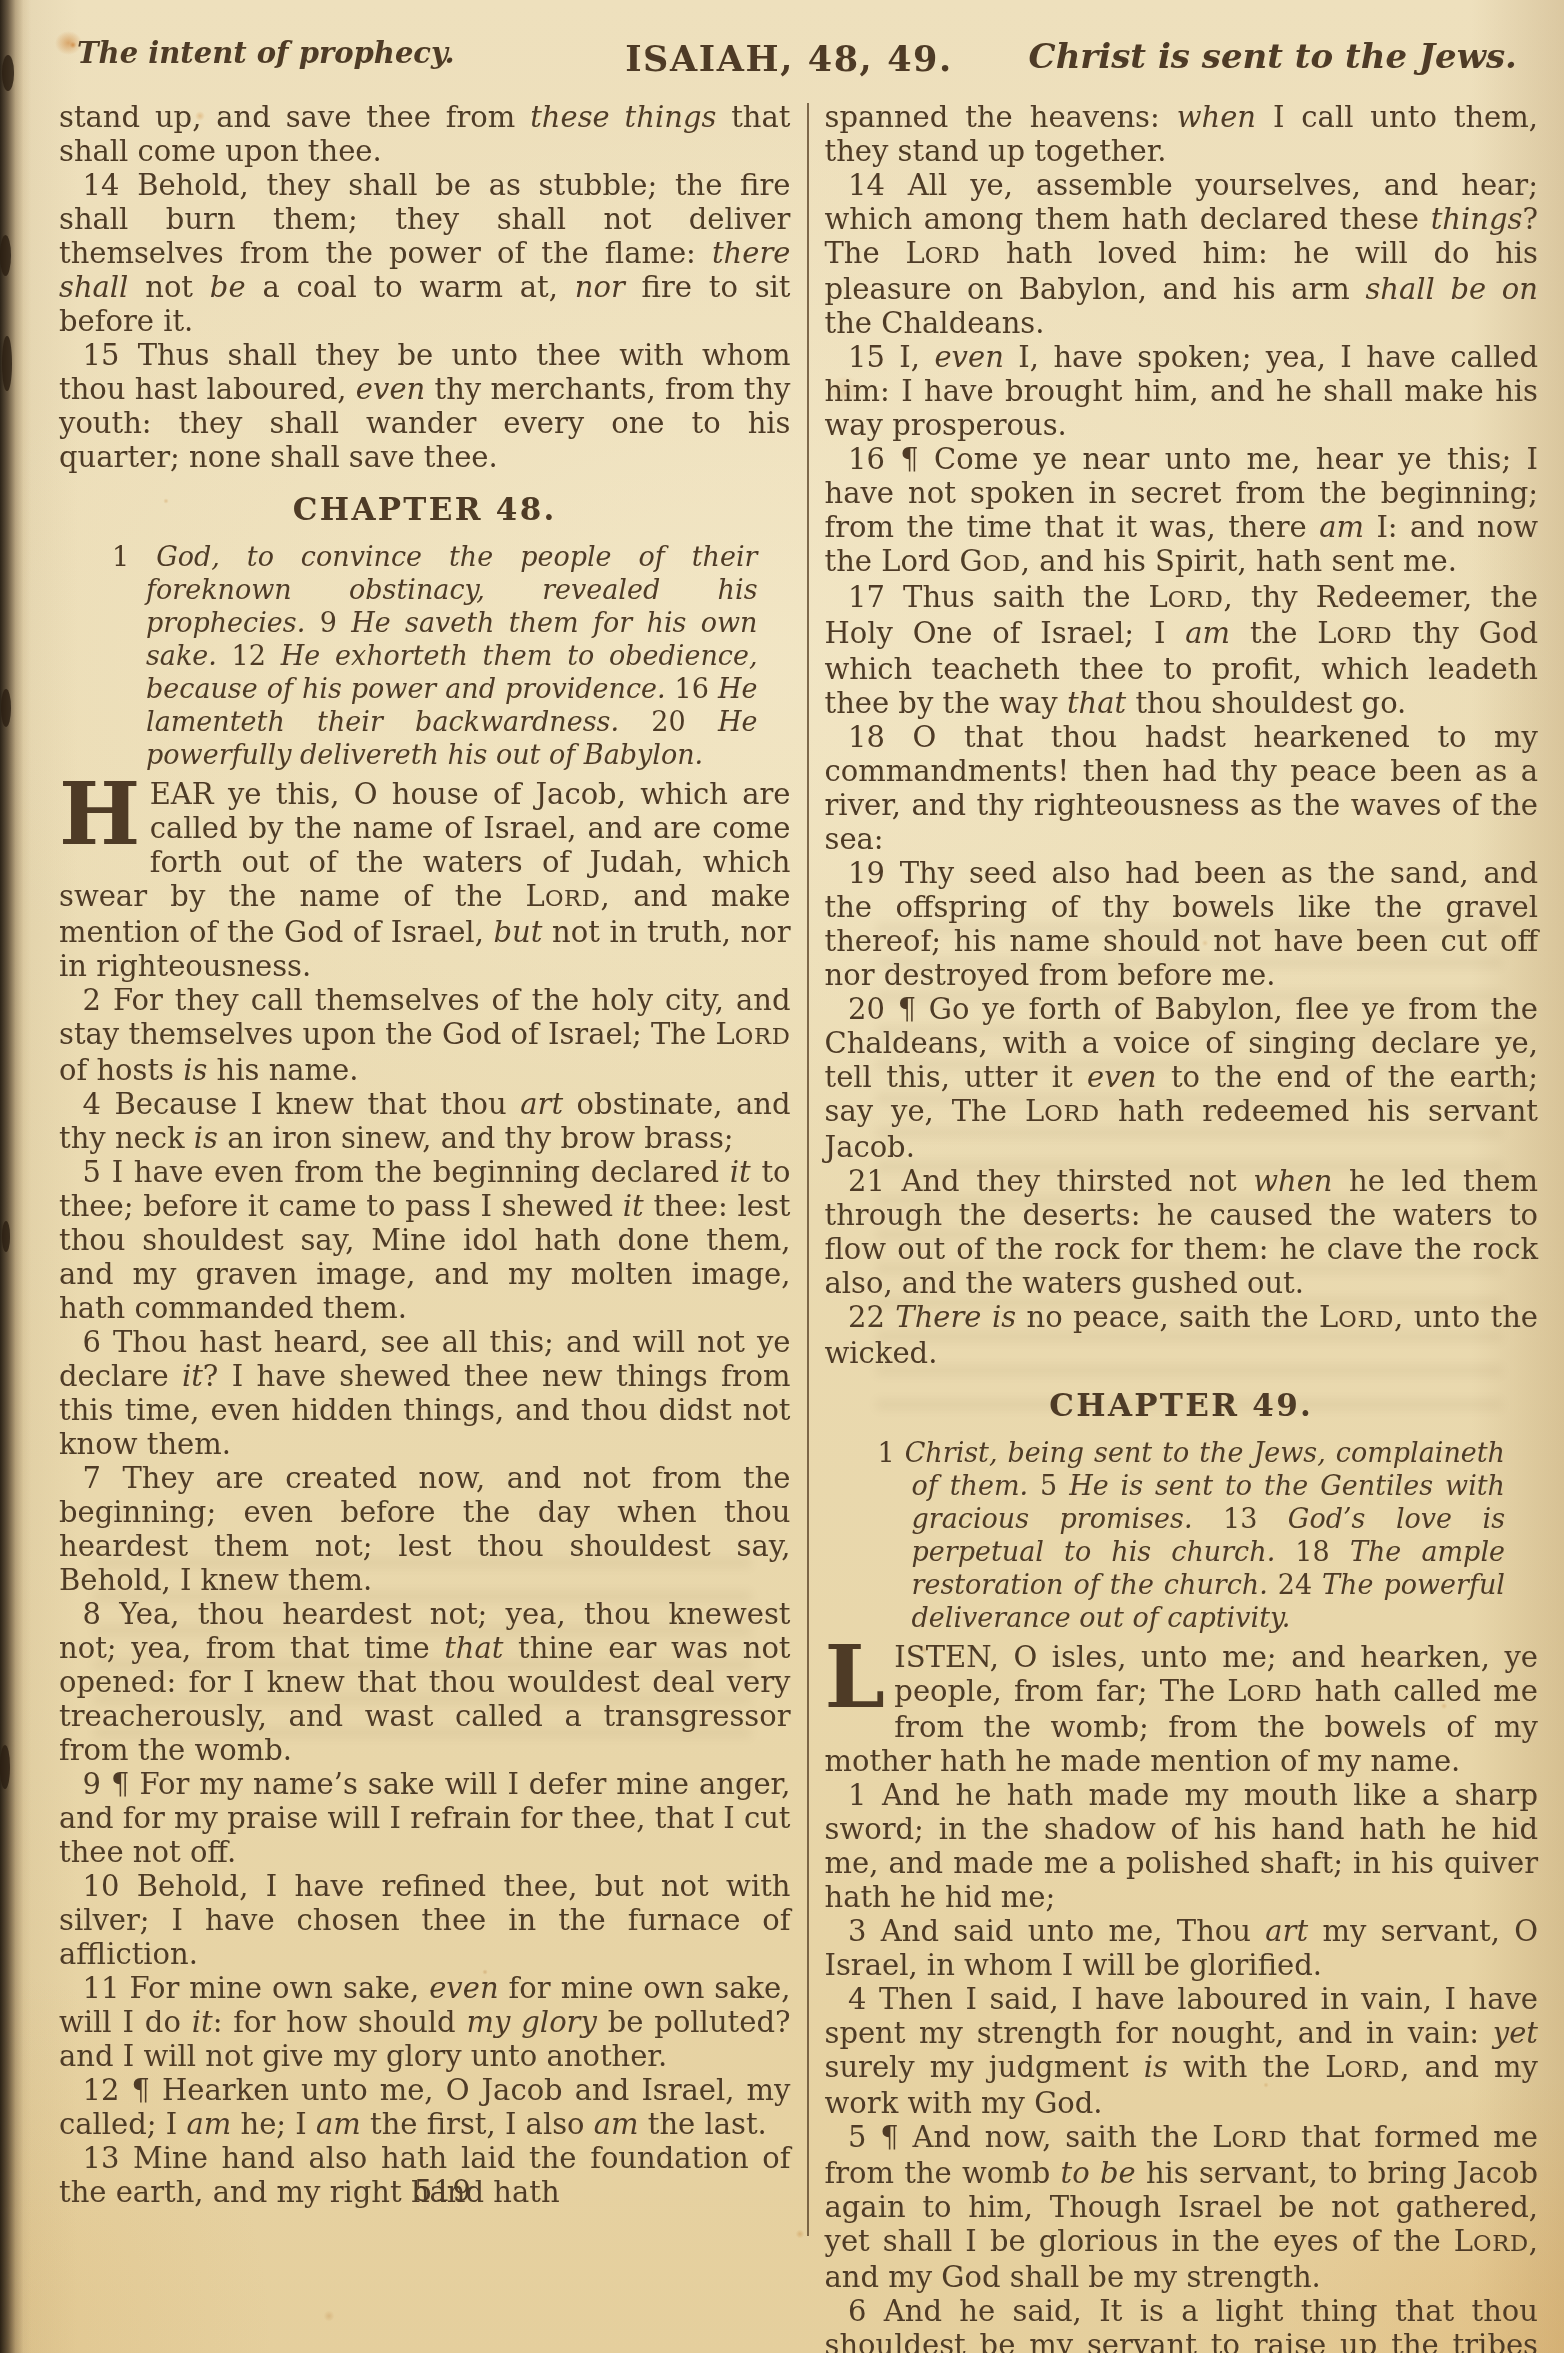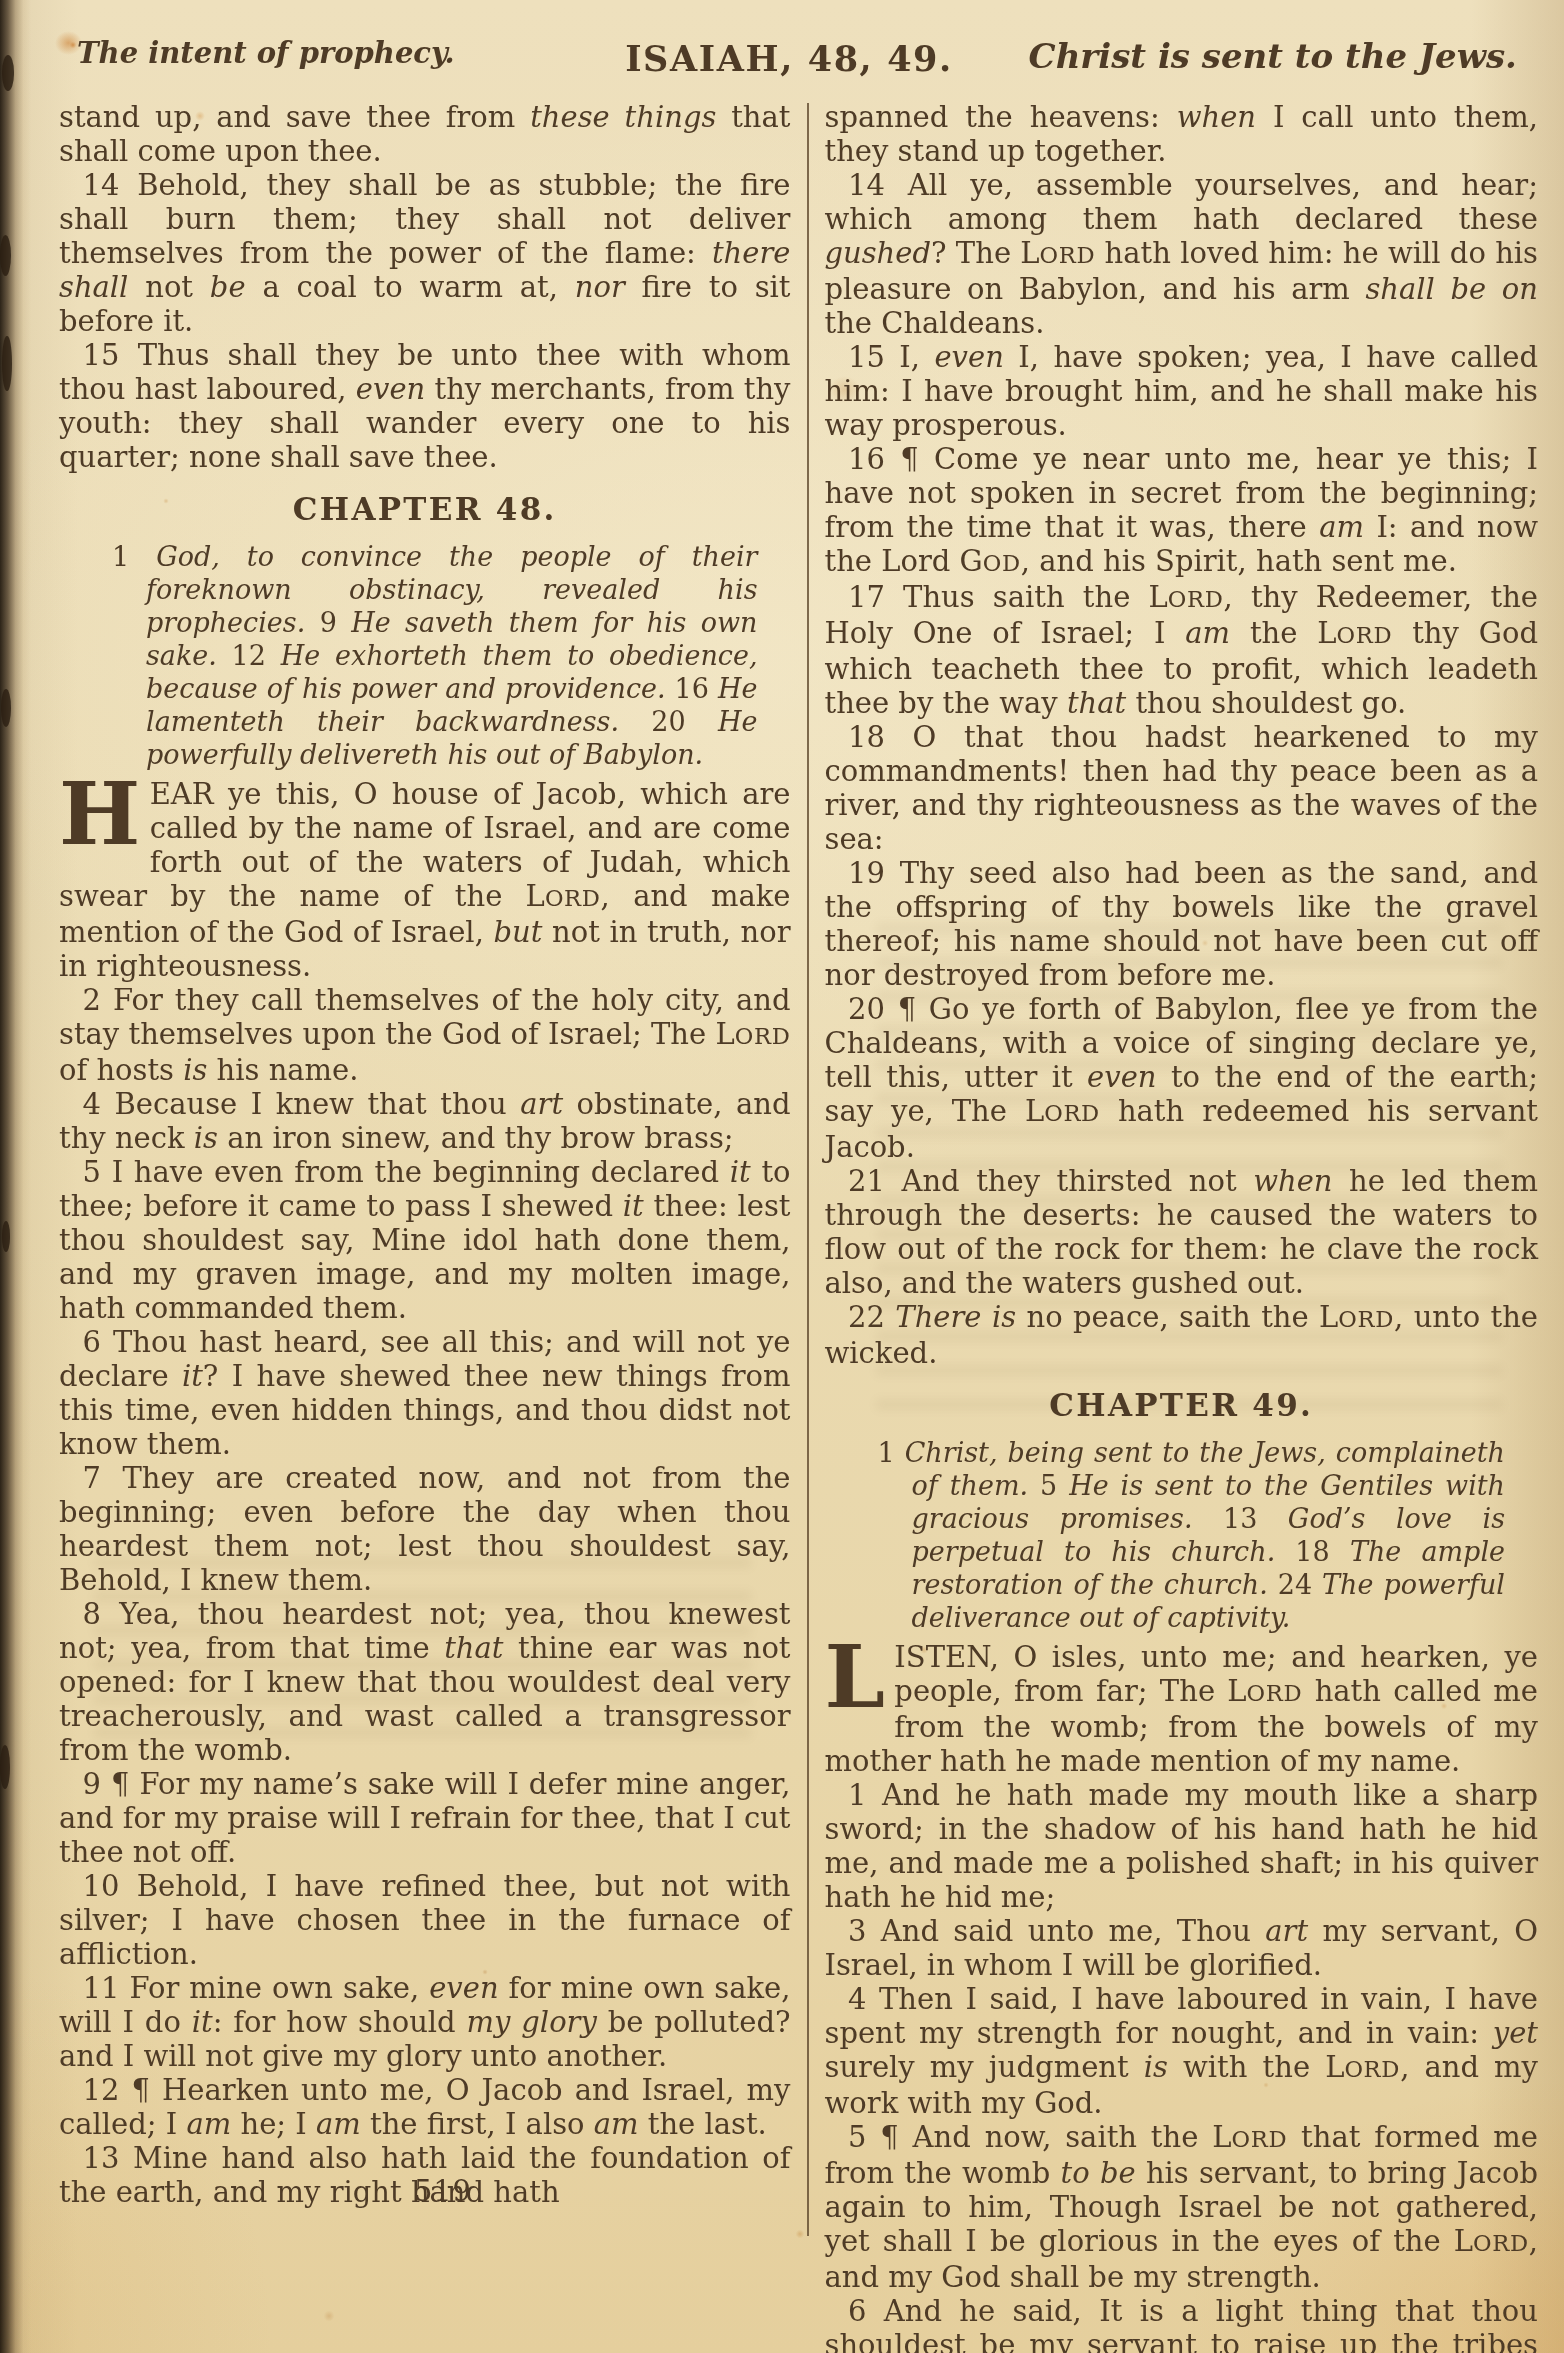--- a/index.html
+++ b/index.html
@@ -102,21 +102,21 @@
         <p class="verse">7 They are created now, and not from the beginning; even before the day when thou heardest them not; lest thou shouldest say, Behold, I knew them.</p>
         <p class="verse">8 Yea, thou heardest not; yea, thou knewest not; yea, from that time <span class="it">that</span> thine ear was not opened: for I knew that thou wouldest deal very treacherously, and wast called a transgressor from the womb.</p>
         <p class="verse">9 ¶ For my name’s sake will I defer mine anger, and for my praise will I refrain for thee, that I cut thee not off.</p>
         <p class="verse">10 Behold, I have refined thee, but not with silver; I have chosen thee in the furnace of affliction.</p>
         <p class="verse">11 For mine own sake, <span class="it">even</span> for mine own sake, will I do <span class="it">it</span>: for how should <span class="it">my glory</span> be polluted? and I will not give my glory unto another.</p>
         <p class="verse">12 ¶ Hearken unto me, O Jacob and Israel, my called; I <span class="it">am</span> he; I <span class="it">am</span> the first, I also <span class="it">am</span> the last.</p>
         <p class="verse">13 Mine hand also hath laid the foundation of the earth, and my right hand hath</p>
       </section>
     <section class="col col-right" id="col-right">
         <p class="cont">spanned the heavens: <span class="it">when</span> I call unto them, they stand up together.</p>
-        <p class="verse">14 All ye, assemble yourselves, and hear; which among them hath declared these <span class="it">gushed</span>? The L<span class="sc">ORD</span> hath loved him: he will do his pleasure on Babylon, and his arm <span class="it">shall be on</span> the Chaldeans.</p>
+        <p class="verse">14 All ye, assemble yourselves, and hear; which among them hath declared these <span class="it">things</span>? The L<span class="sc">ORD</span> hath loved him: he will do his pleasure on Babylon, and his arm <span class="it">shall be on</span> the Chaldeans.</p>
         <p class="verse">15 I, <span class="it">even</span> I, have spoken; yea, I have called him: I have brought him, and he shall make his way prosperous.</p>
         <p class="verse">16 ¶ Come ye near unto me, hear ye this; I have not spoken in secret from the beginning; from the time that it was, there <span class="it">am</span> I: and now the Lord G<span class="sc">OD</span>, and his Spirit, hath sent me.</p>
         <p class="verse">17 Thus saith the L<span class="sc">ORD</span>, thy Redeemer, the Holy One of Israel; I <span class="it">am</span> the L<span class="sc">ORD</span> thy God which teacheth thee to profit, which leadeth thee by the way <span class="it">that</span> thou shouldest go.</p>
         <p class="verse">18 O that thou hadst hearkened to my commandments! then had thy peace been as a river, and thy righteousness as the waves of the sea:</p>
         <p class="verse">19 Thy seed also had been as the sand, and the offspring of thy bowels like the gravel thereof; his name should not have been cut off nor destroyed from before me.</p>
         <p class="verse">20 ¶ Go ye forth of Babylon, flee ye from the Chaldeans, with a voice of singing declare ye, tell this, utter it <span class="it">even</span> to the end of the earth; say ye, The L<span class="sc">ORD</span> hath redeemed his servant Jacob.</p>
         <p class="verse">21 And they thirsted not <span class="it">when</span> he led them through the deserts: he caused the waters to flow out of the rock for them: he clave the rock also, and the waters gushed out.</p>
         <p class="verse">22 <span class="it">There is</span> no peace, saith the L<span class="sc">ORD</span>, unto the wicked.</p>
         <p class="chapter">CHAPTER 49.</p>
         <p class="summary">1 <span class="it">Christ, being sent to the Jews, complaineth of them.</span> 5 <span class="it">He is sent to the Gentiles with gracious promises.</span> 13 <span class="it">God’s love is perpetual to his church.</span> 18 <span class="it">The ample restoration of the church.</span> 24 <span class="it">The powerful deliverance out of captivity.</span></p>

